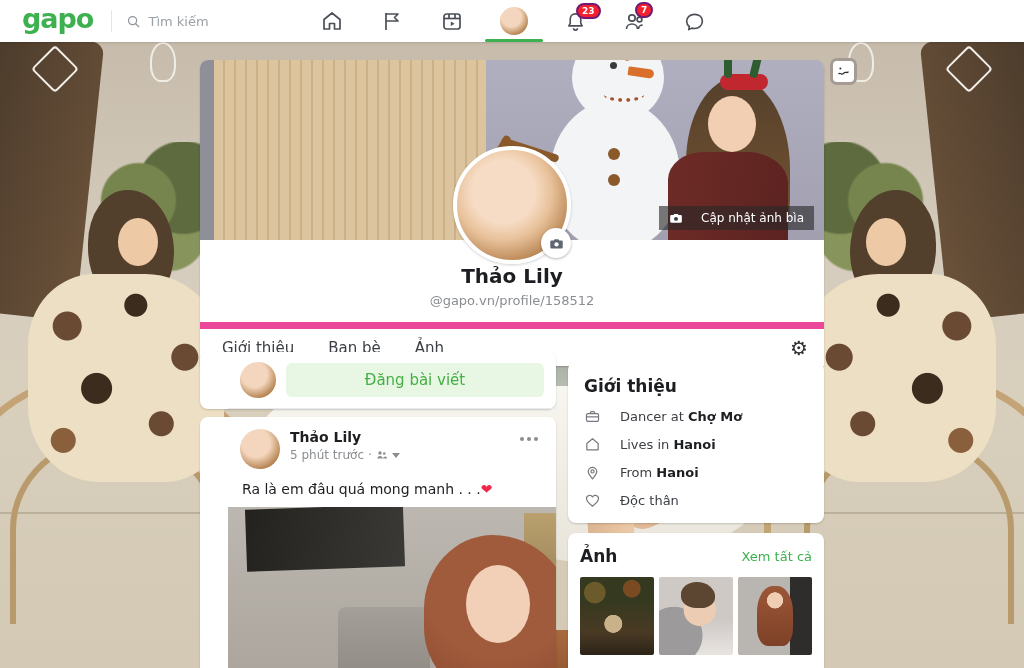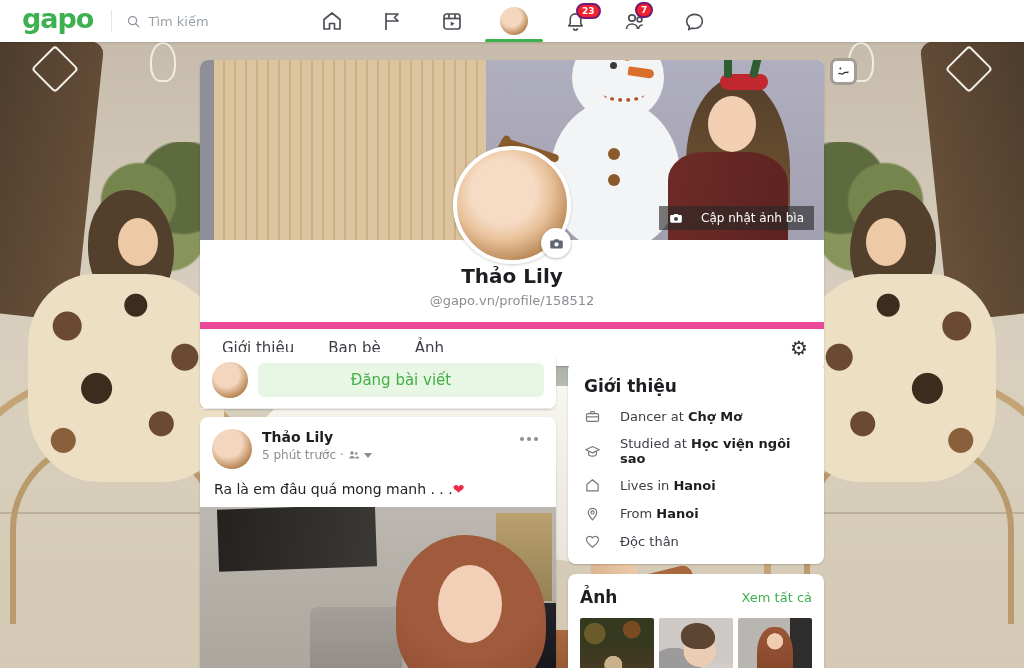--- a/index.html
+++ b/index.html
@@ -77,21 +77,21 @@
 
   .tabs-row { display:flex; align-items:stretch; height:37px; padding-left:18px; position:relative; }
   .tab { display:flex; align-items:center; padding:0 4px; margin-right:26px; font-size:15px; color:#3b3e44; cursor:pointer; position:relative; }
   .tab.active { font-weight:600; color:#1c1e21; }
   .tab.active::after { content:""; position:absolute; left:-6px; right:-6px; bottom:0; height:3px; background:#3db14f; border-radius:2px; }
   .tabs-gear { margin-left:auto; margin-right:16px; align-self:center; font-size:20px; color:#2b2e33; cursor:pointer; line-height:1; }
 
   
   .left-col { position:absolute; left:200px; top:352px; width:356px; z-index:10; }
   .right-col { position:absolute; left:568px; top:362px; width:256px; z-index:10; }
-  .card { background:#fff; border-radius:8px; box-shadow:0 1px 2px rgba(0,0,0,.18); }
+  .card { background:#fff; border-radius:8px; box-shadow:0 1px 2px rgba(0,0,0,.18);padding-left:28px; }
 
   
   .composer-top { display:flex; align-items:center; gap:10px; padding:10px 12px; }
   .composer-avatar { width:36px; height:36px; border-radius:50%; flex:none; background:radial-gradient(circle at 40% 35%,#f3d6bd 0 40%,#b5824f 75%,#8a5a33 100%); }
   .composer-btn { flex:1; background:#e8f6e4; color:#44af44; font-size:15px; font-weight:500; text-align:center; padding:8px 0; border-radius:6px; border:none; cursor:pointer; font-family:inherit; }
   .composer-bottom { display:flex; border-top:1px solid #e8eaed; }
   .composer-action { flex:1; display:flex; align-items:center; justify-content:center; gap:7px; padding:7px 0; font-size:13px; font-weight:600; color:#2f3237; cursor:pointer; }
   .composer-action + .composer-action { border-left:1px solid #e8eaed; }
   .icon-photo { width:18px; height:18px; border-radius:4px; background:linear-gradient(#4fb94f,#2f9e44); position:relative; overflow:hidden; }
   .icon-photo::before { content:""; position:absolute; left:2px; bottom:2px; width:0; height:0; border-left:6px solid transparent; border-right:6px solid transparent; border-bottom:8px solid #fff; }
@@ -363,29 +363,20 @@
       <span class="about-icon">
         <svg width="17" height="17" viewBox="0 0 24 24" fill="none" stroke="currentColor" stroke-width="1.7">
             <rect x="3.5" y="8" width="17" height="11" rx="2"></rect>
             <path d="M9 8 V6.5 a1.5 1.5 0 0 1 1.5-1.5 h3 a1.5 1.5 0 0 1 1.5 1.5 V8"></path>
             <path d="M3.5 12.5 h17"></path>
           </svg>
       </span>
       <span><span>Dancer at </span><span class="bold">Chợ Mơ</span></span>
     </div>
 
-    <div class="about-row">
-      <span class="about-icon">
-        <svg width="17" height="17" viewBox="0 0 24 24" fill="none" stroke="currentColor" stroke-width="1.7">
-            <path d="M2.5 9.5 L12 5 L21.5 9.5 L12 14 Z" stroke-linejoin="round"></path>
-            <path d="M6.5 12 v4 c0 1.4 2.5 2.6 5.5 2.6 s5.5-1.2 5.5-2.6 v-4"></path>
-          </svg>
-      </span>
-      <span><span>Studied at </span><span class="bold">Học viện ngôi sao</span></span>
-    </div>
 
     <div class="about-row">
       <span class="about-icon">
         <svg width="17" height="17" viewBox="0 0 24 24" fill="none" stroke="currentColor" stroke-width="1.7">
             <path d="M4 10.5 L12 4 L20 10.5 V19.5 H4 Z" stroke-linejoin="round"></path>
           </svg>
       </span>
       <span><span>Lives in </span><span class="bold">Hanoi</span></span>
     </div>
 

